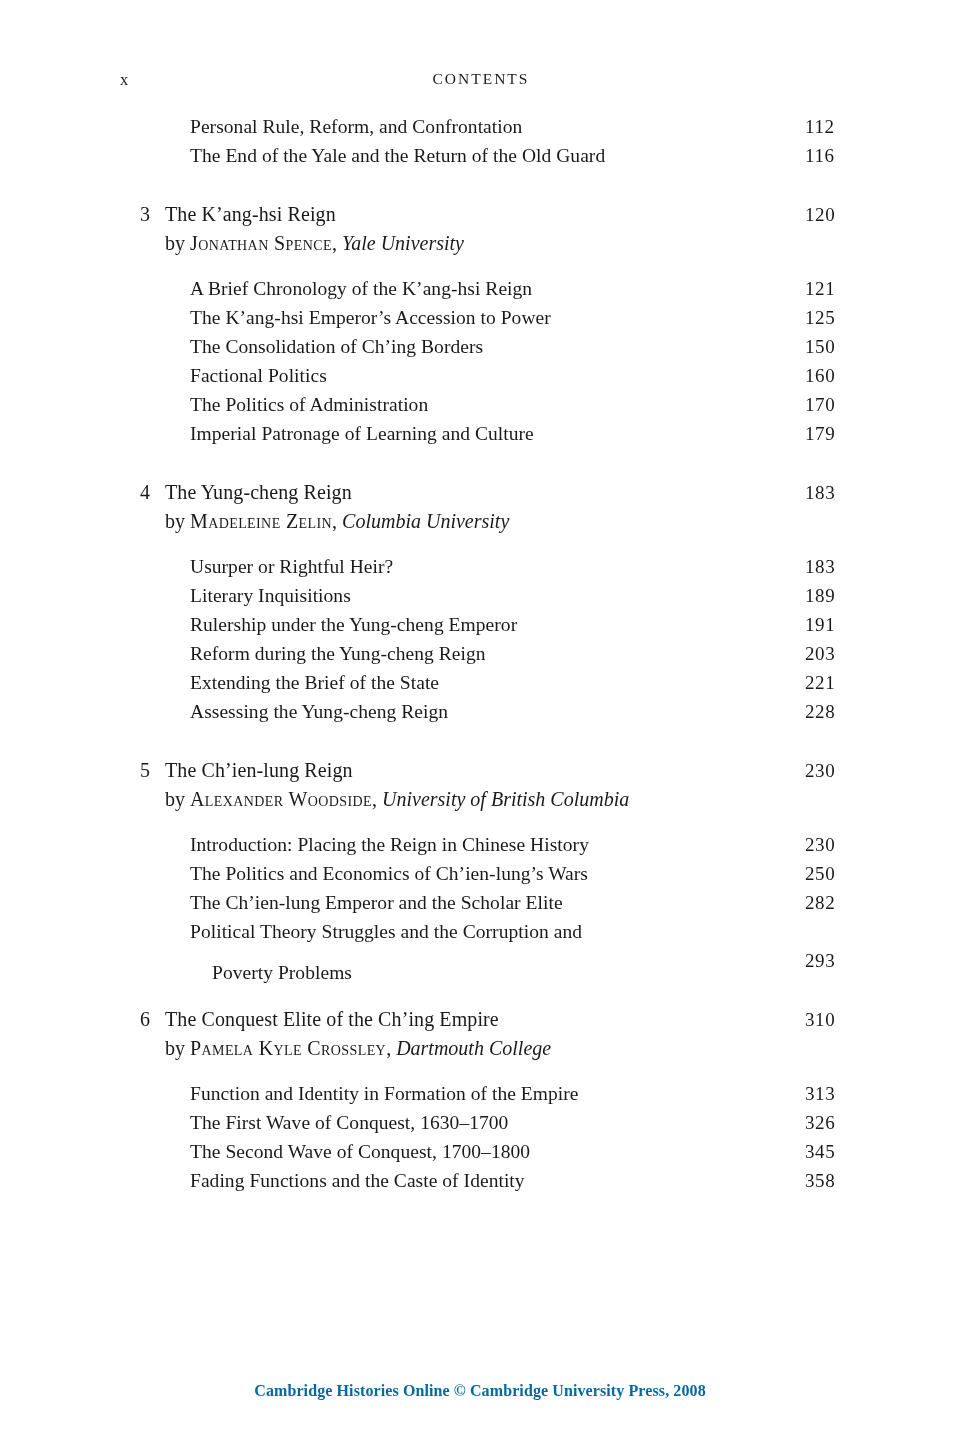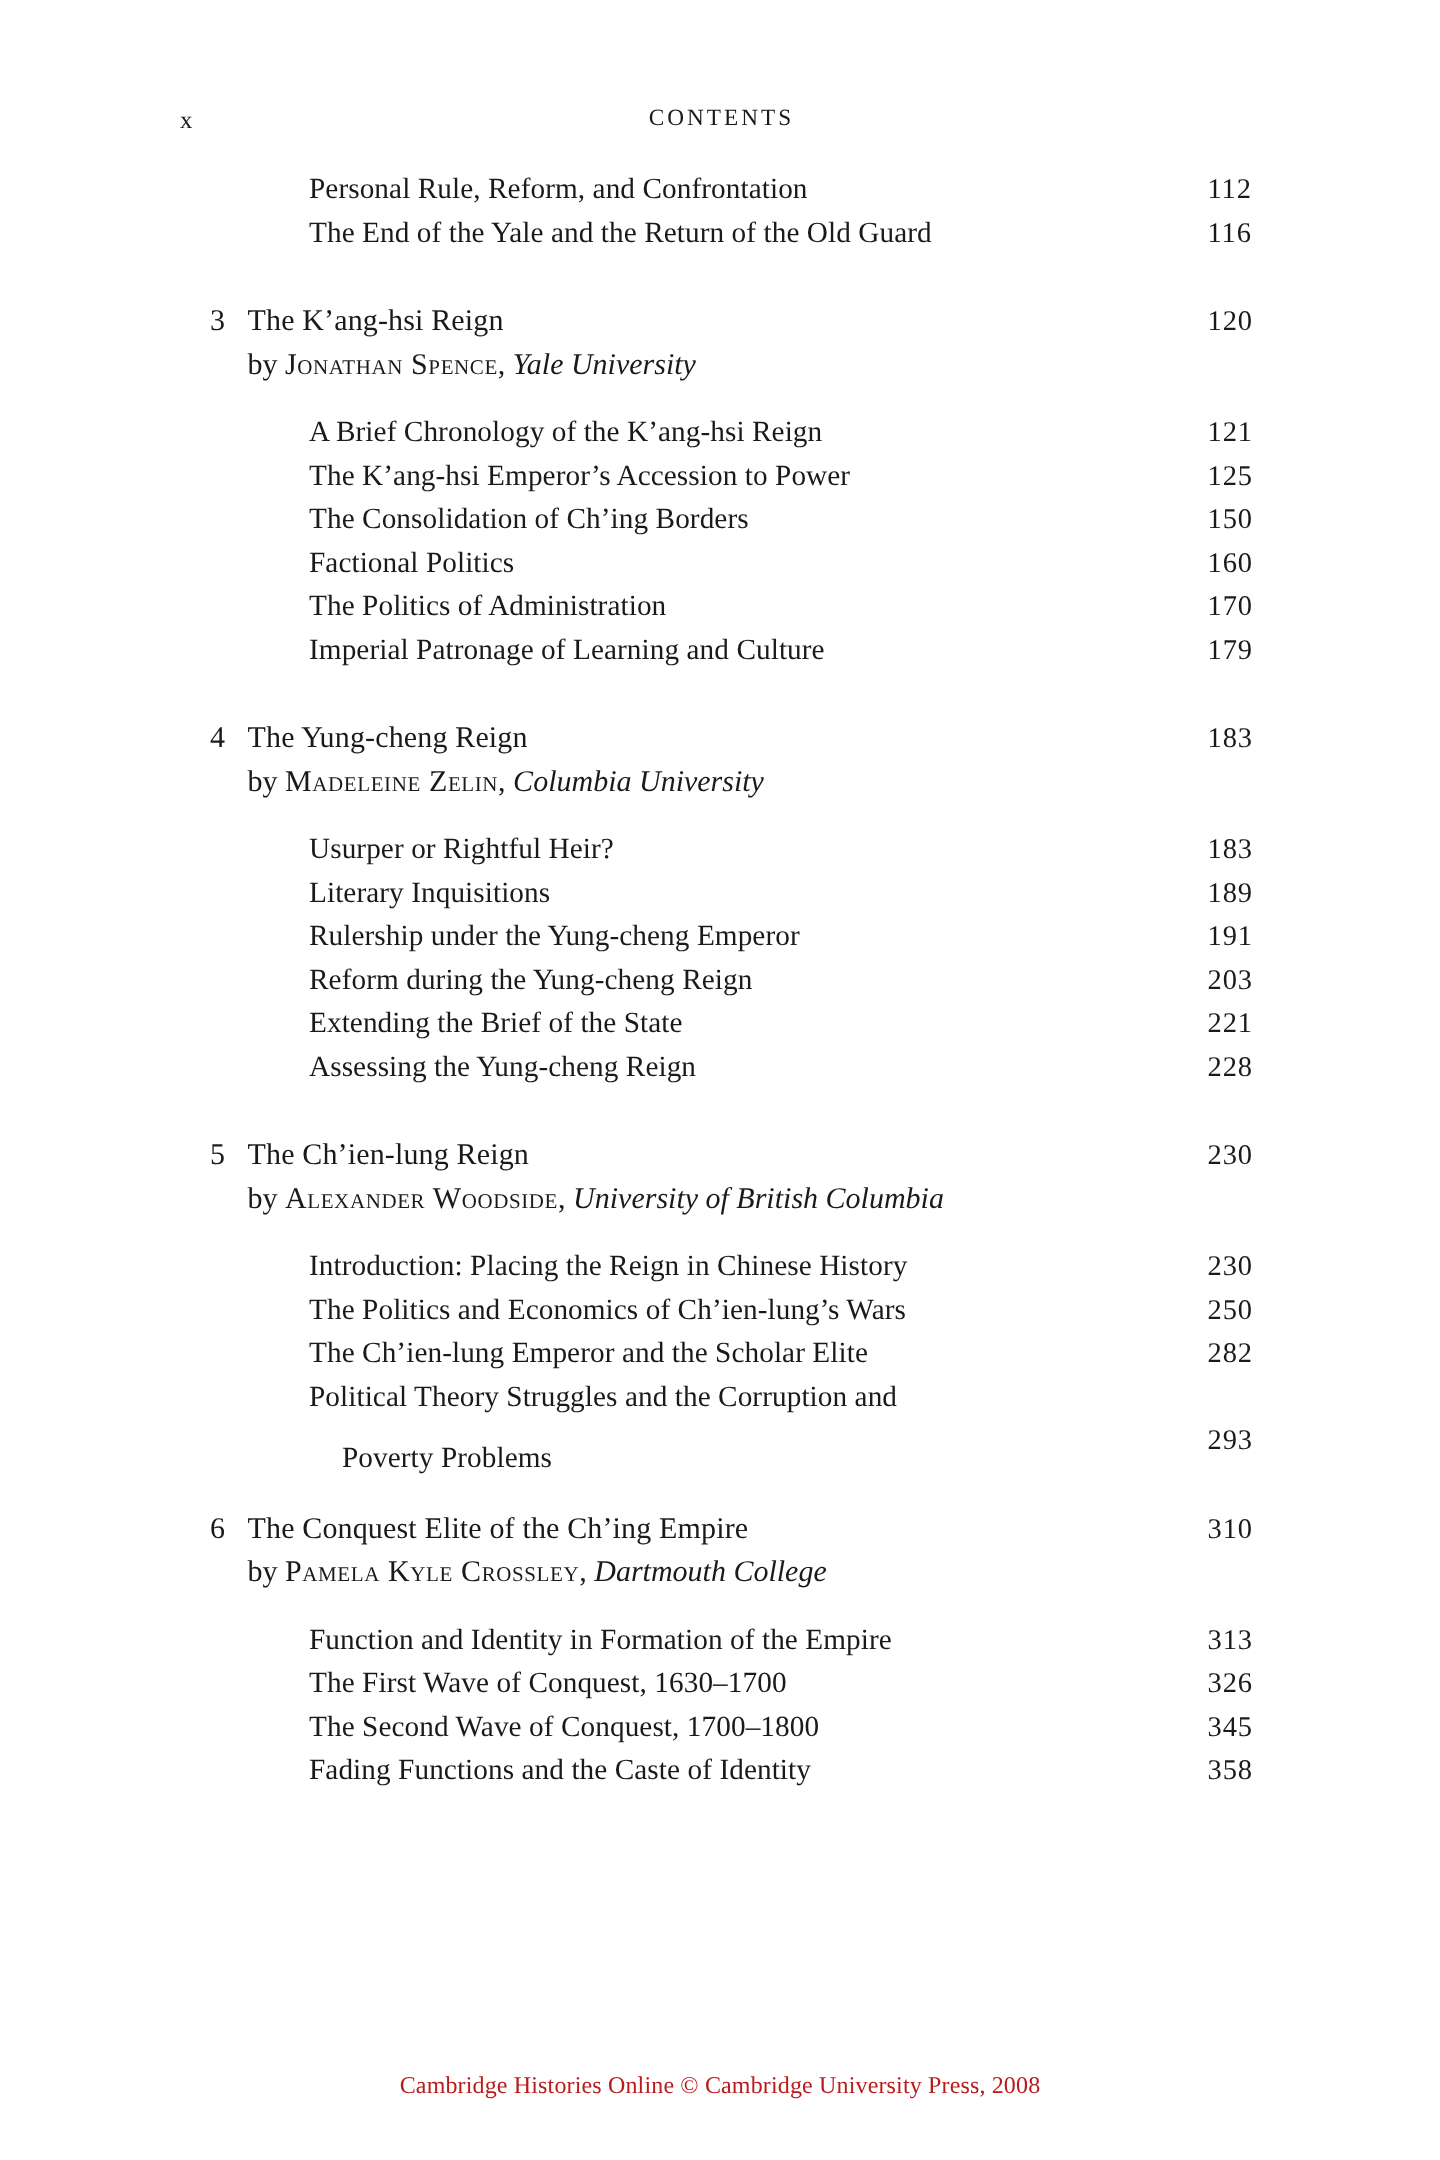--- a/index.html
+++ b/index.html
@@ -97,21 +97,21 @@
   .sc {
     font-variant: small-caps;
     letter-spacing: 0.4px;
   }
   .aff {
     font-style: italic;
   }
 
   .sub {
     position: absolute;
-    left: 86px;
+    left: 70px;
     top: 0;
     right: 0;
     font-size: 19.5px;
     letter-spacing: 0.05px;
   }
   .sub .cont {
     display: block;
     padding-left: 22px;
     margin-top: 12px;
   }
@@ -132,22 +132,23 @@
   .subs { margin-top: 16px; }
 
   
   .footer {
     position: absolute;
     left: 0;
     top: 1382px;
     width: 960px;
     text-align: center;
     font-size: 16px;
-    color: #b91c1c;
+    color: #0369a1;
     letter-spacing: 0.1px;
+    font-weight: bold;
   }
 </style>
 </head>
 <body>
 
 <div class="page">
 
   <div class="running-head">
     <span class="folio">x</span>
     <span class="head-title">CONTENTS</span>

